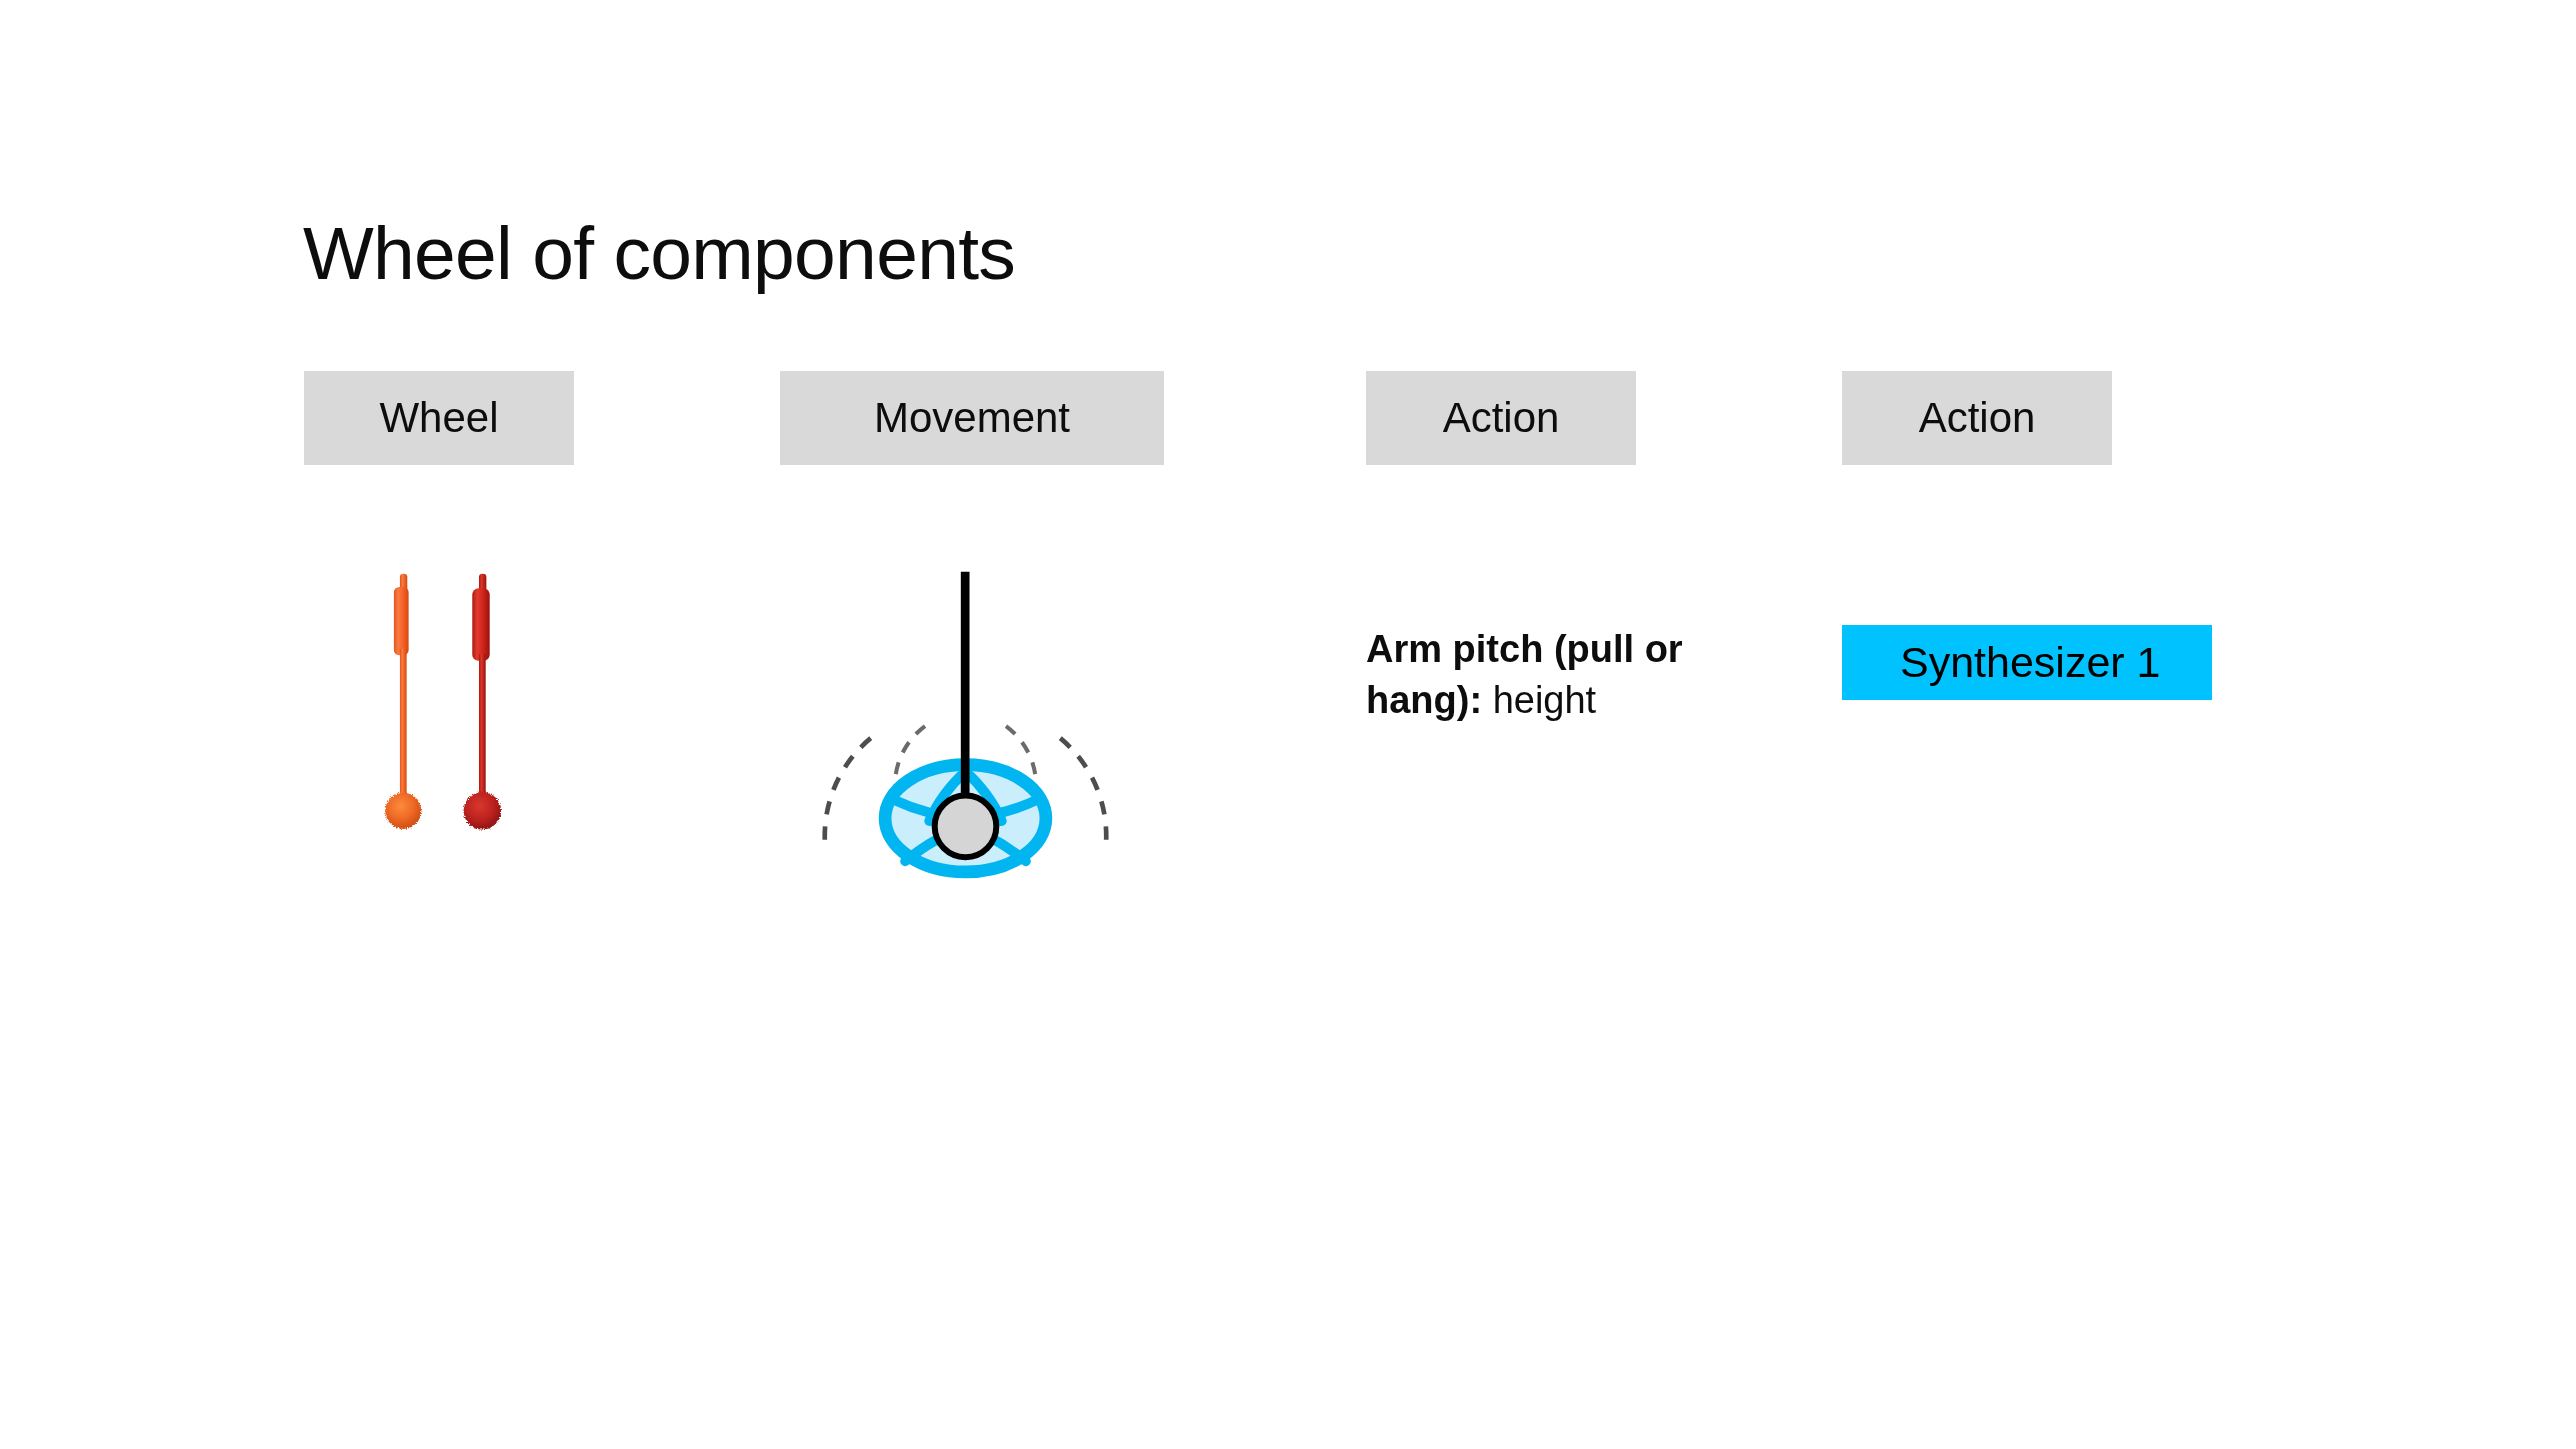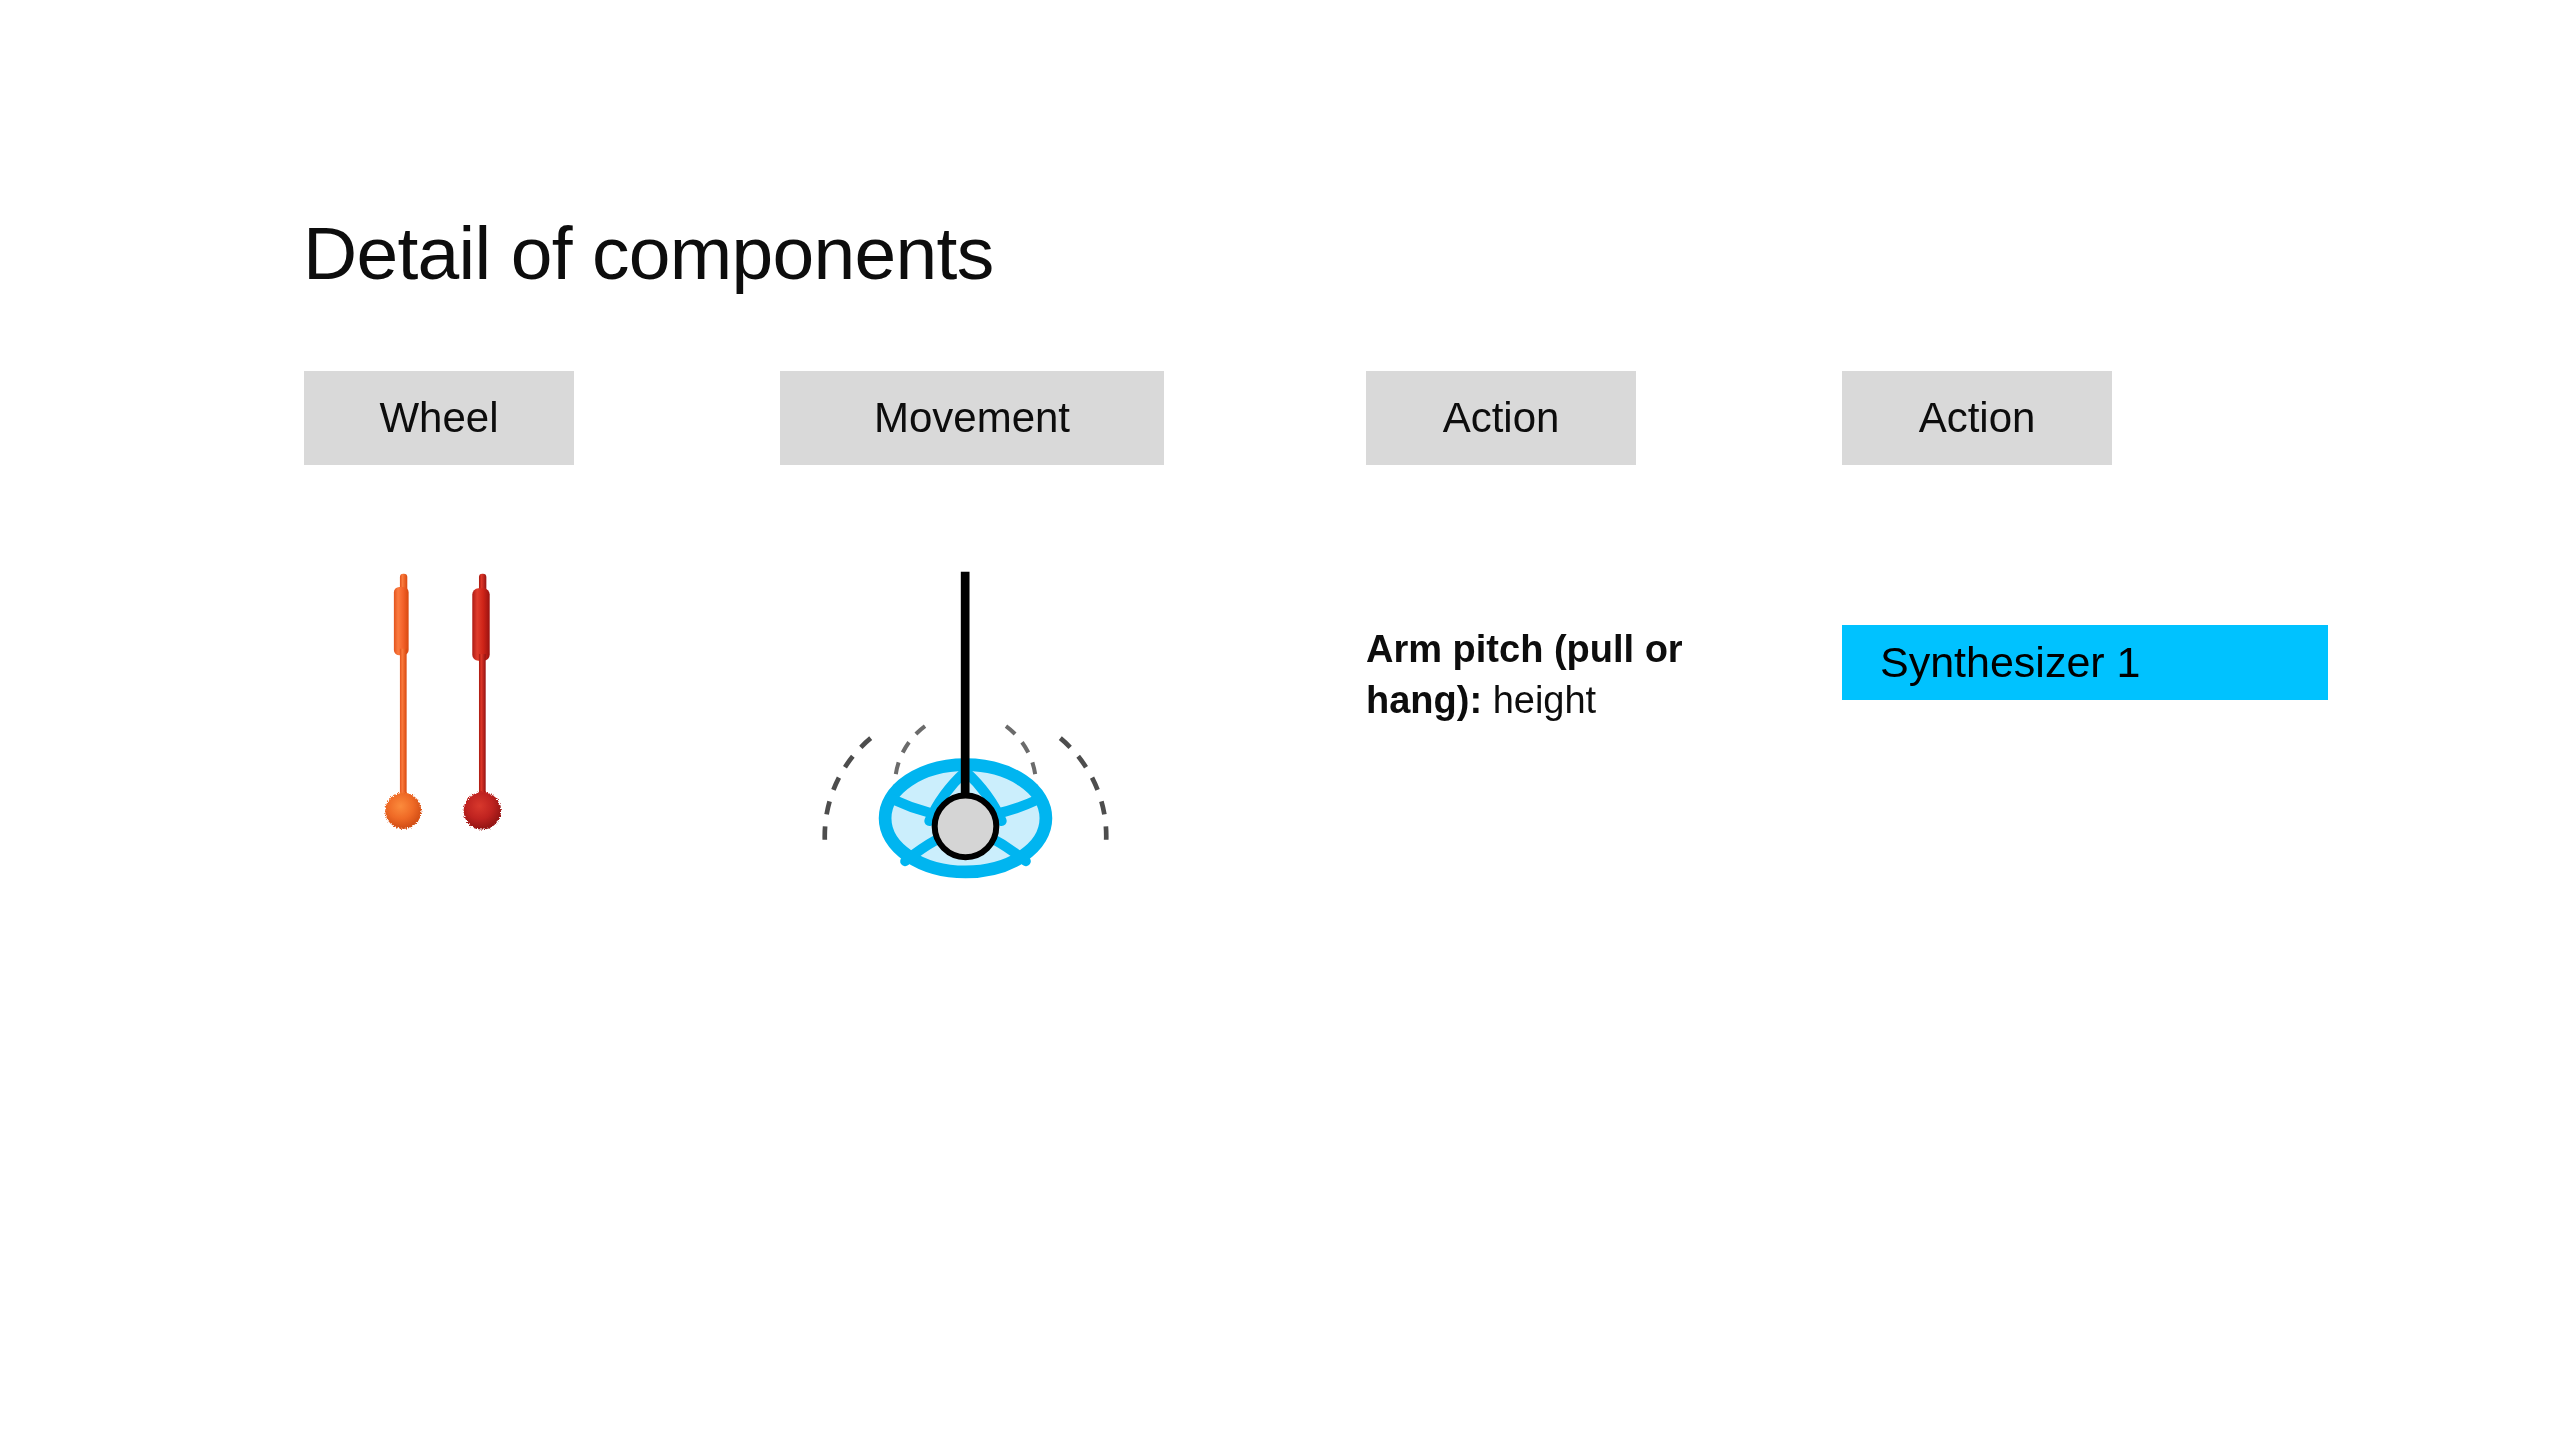--- a/index.html
+++ b/index.html
@@ -88,42 +88,42 @@
     color: #0d0d0d;
   }
   .action-text .strong { font-weight: 700; }
   .action-text .normal { font-weight: 400; }
 
   
   .sound-badge {
     position: absolute;
     left: 1842px;
     top: 625px;
-    width: 486px;
+    width: 370px;
     height: 75px;
     background: #00c2ff;
     display: flex;
     align-items: center;
     box-sizing: border-box;
-    padding-left: 38px;
+    padding-left: 58px;
   }
   .sound-badge .badge-label {
     font-size: 43px;
     line-height: 1;
     font-weight: 400;
     color: #000000;
     white-space: nowrap;
   }
 </style>
 </head>
 <body>
 
 <div class="slide">
 
-  <div class="page-title">Detail of components</div>
+  <div class="page-title">Wheel of components</div>
 
   <div class="col-header c0">
     <span class="chip-label">Wheel</span>
   </div>
   <div class="col-header c1">
     <span class="chip-label">Movement</span>
   </div>
   <div class="col-header c2">
     <span class="chip-label">Action</span>
   </div>

